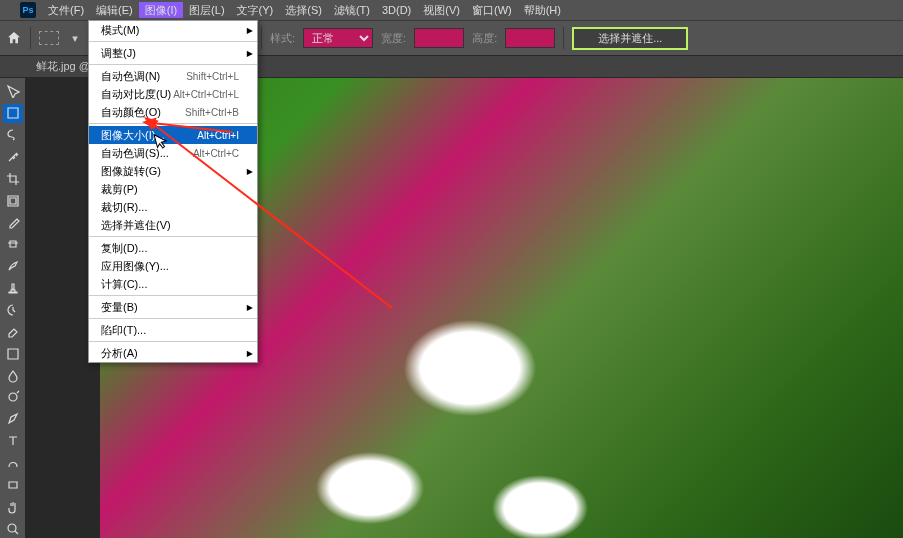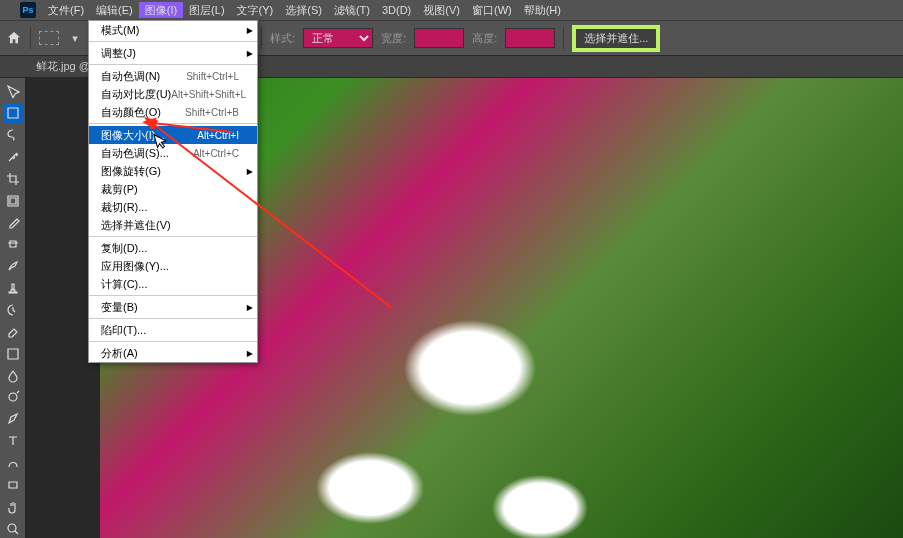--- a/index.html
+++ b/index.html
@@ -8,21 +8,21 @@
 .menubar .logo { width: 16px; height: 16px; background: #001e36; border-radius: 2px; display: inline-flex; align-items: center; justify-content: center; font-size: 9px; font-weight: bold; color: #31a8ff; margin-right: 6px; }
 .menubar .menu-item { padding: 2px 6px; cursor: pointer; }
 .menubar .menu-item.active { background: #8b5cf6; }
 .toolbar { background: #535353; height: 36px; border-top: 1px solid #3a3a3a; border-bottom: 1px solid #282828; display: flex; align-items: center; padding: 0 6px; gap: 8px; font-size: 11px; color: #ccc; }
 .toolbar .home-icon { width: 16px; height: 16px; }
 .toolbar .sep { width: 1px; height: 22px; background: #3a3a3a; }
 .toolbar .crop-box { border: 1px dashed #999; width: 20px; height: 14px; }
 .toolbar .dd { width: 16px; height: 12px; display: inline-flex; align-items: center; justify-content: center; }
 .toolbar .field-label { color: #999; }
 .toolbar .field { background: #be185d; border: 1px solid #333; height: 20px; width: 70px; color: #ddd; padding: 0 4px; font-size: 11px; }
-.toolbar .btn { background: #3f3f3f; border: 4px solid #bef264; padding: 2px 8px; color: #ddd; font-size: 11px; text-align: center; }
+.toolbar .btn { background: #3f3f3f; border: 2px solid #bef264; padding: 2px 24px; color: #ddd; font-size: 11px; text-align: center; }
 .tabbar { background: #424242; height: 22px; display: flex; align-items: center; font-size: 11px; color: #ccc; padding-left: 28px; border-bottom: 1px solid #282828; }
 .tabbar .tab { padding: 2px 8px; }
 .workspace { position: absolute; top: 78px; left: 0; right: 0; bottom: 0; display: flex; }
 .tool-strip { width: 26px; background: #535353; border-right: 1px solid #282828; display: flex; flex-direction: column; align-items: center; padding-top: 4px; gap: 3px; }
 .tool-strip .tool { width: 20px; height: 20px; display: flex; align-items: center; justify-content: center; color: #ddd; font-size: 14px; cursor: pointer; border-radius: 2px; }
 .tool-strip .tool.active { background: #0a64c4; }
 .tool-strip .tool svg { width: 14px; height: 14px; }
 .canvas-zone { flex: 1; background: #282828; position: relative; overflow: hidden; }
 .canvas-img { position: absolute; left: 74px; top: -10px; right: 0; bottom: 0; background:
   radial-gradient(ellipse 110px 80px at 370px 300px, #fff 45%, rgba(255,255,255,0) 60%),
@@ -205,21 +205,21 @@
       <span>调整(J)</span>
       <span class="arrow">▶</span>
     </div>
     <div class="divider"></div>
     <div class="row">
       <span>自动色调(N)</span>
       <span class="shortcut">Shift+Ctrl+L</span>
     </div>
     <div class="row">
       <span>自动对比度(U)</span>
-      <span class="shortcut">Alt+Shift+Shift+L</span>
+      <span class="shortcut">Alt+Ctrl+Ctrl+L</span>
     </div>
     <div class="row">
       <span>自动颜色(O)</span>
       <span class="shortcut">Shift+Ctrl+B</span>
     </div>
     <div class="divider"></div>
     <div class="row highlight">
       <span>图像大小(I)...</span>
       <span class="shortcut">Alt+Ctrl+I</span>
     </div>

